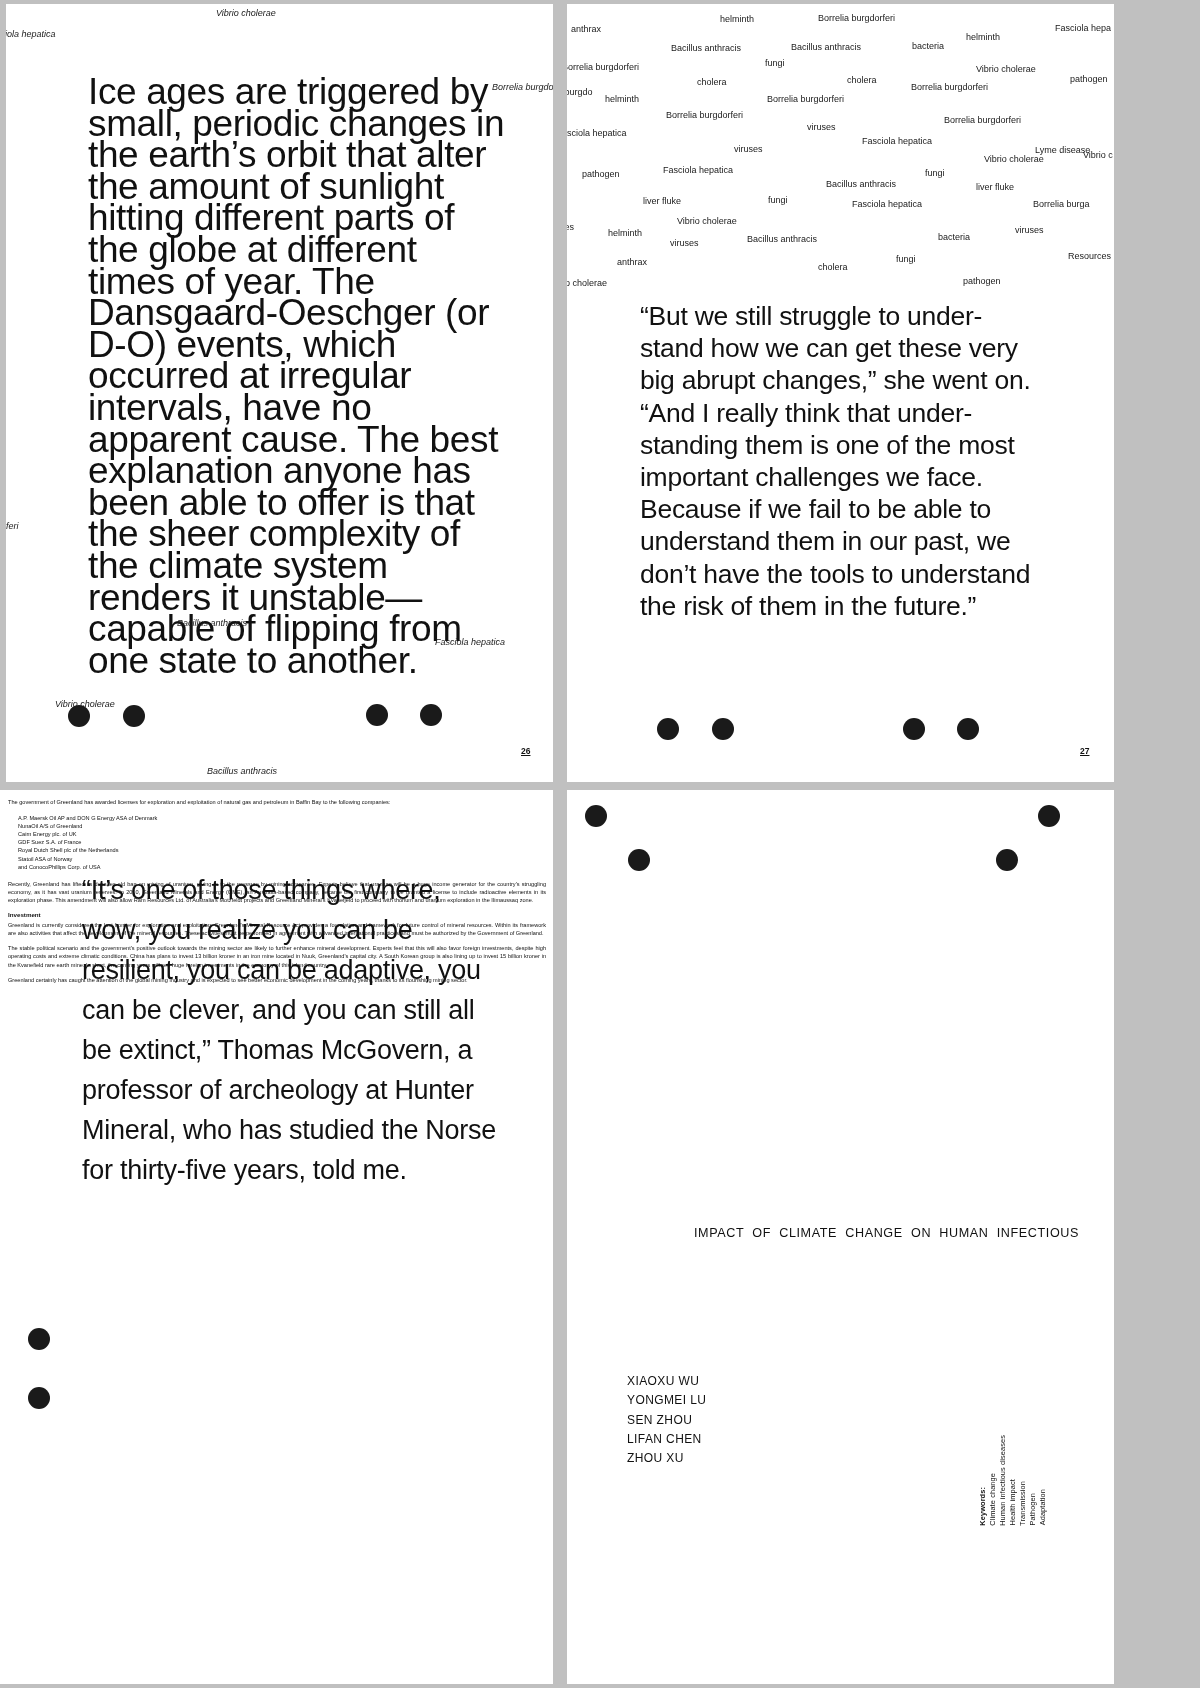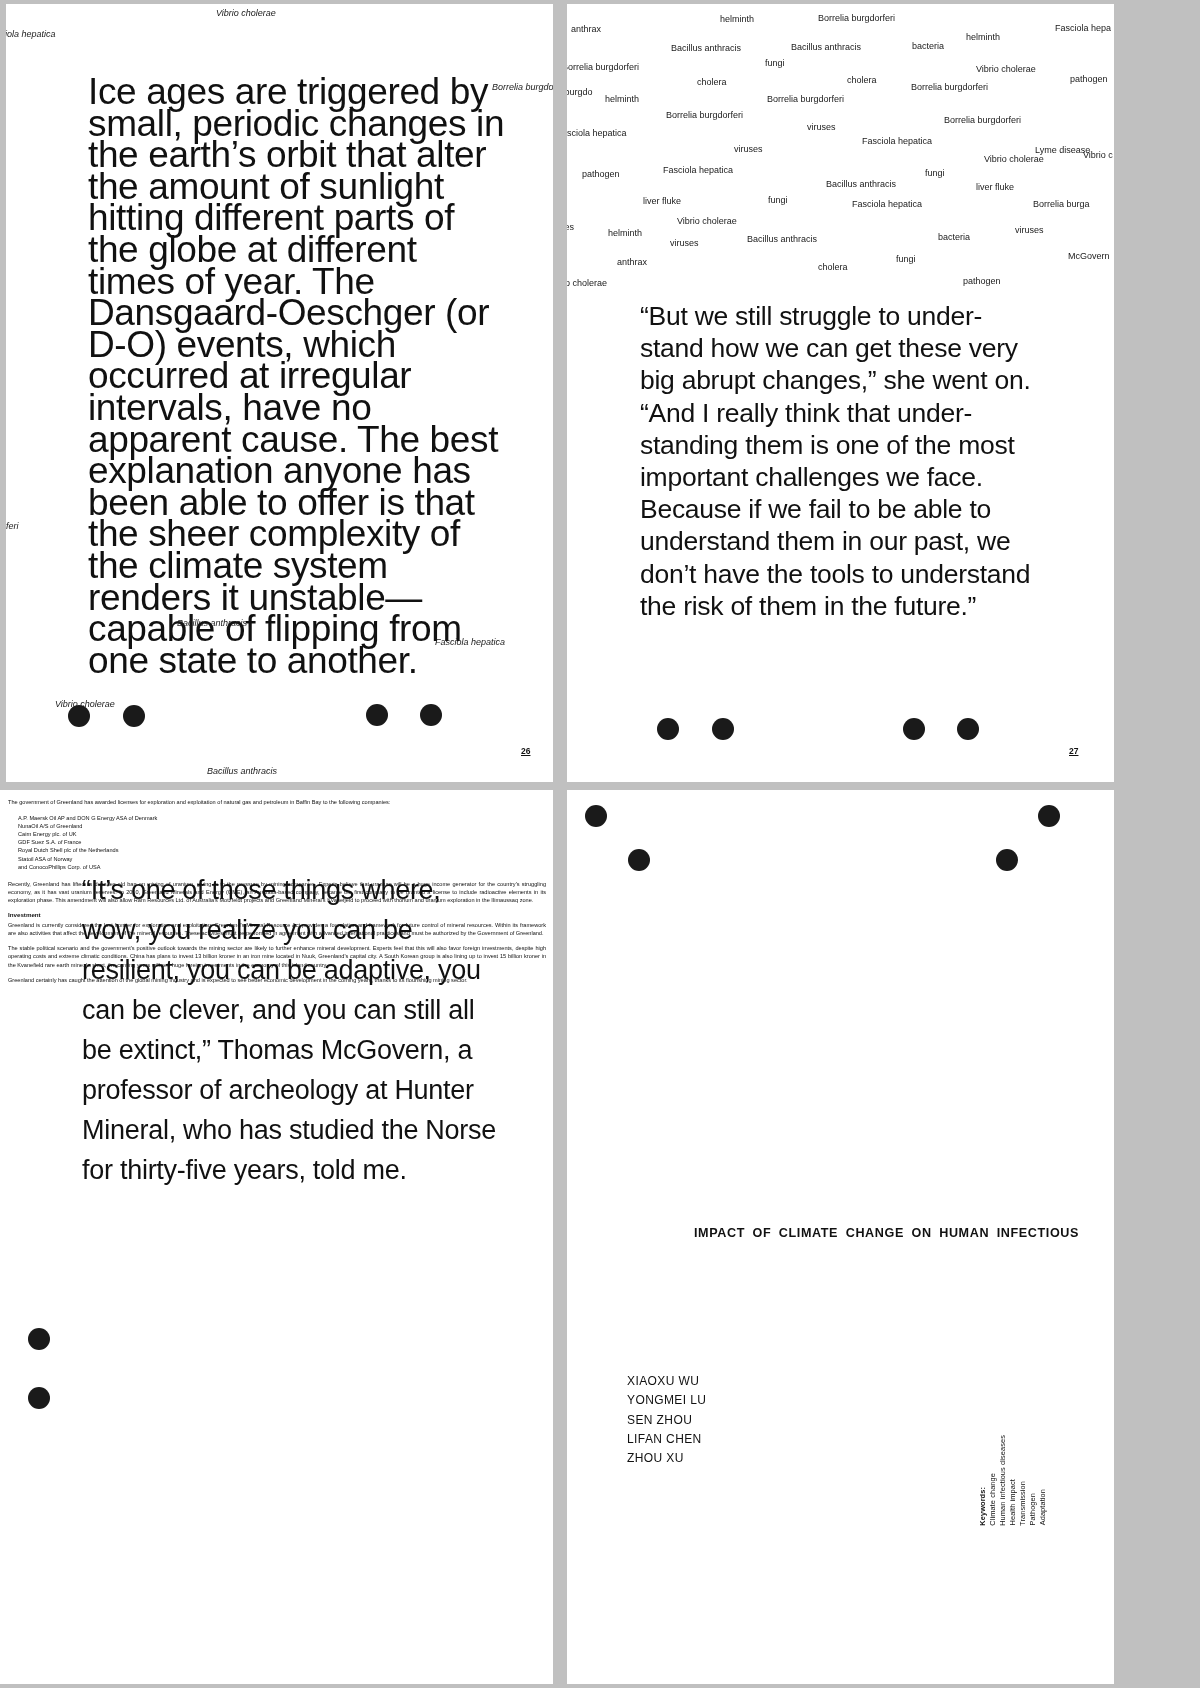--- a/index.html
+++ b/index.html
@@ -108,21 +108,21 @@
   #paper-title {
     position: absolute;
     left: 127px; top: 435px;
     width: 385px;
     font-size: 12.6px;
     line-height: 17px;
     letter-spacing: 0.6px;
     color: #111;
     text-align: justify;
   }
-  #paper-title .l1 { text-align: justify; text-align-last: justify; font-weight: bold; }
+  #paper-title .l1 { text-align: justify; text-align-last: justify; }
   .authors {
     position: absolute;
     left: 60px; top: 582px;
     font-size: 12px;
     line-height: 19.3px;
     letter-spacing: 0.4px;
     color: #111;
   }
   #keywords-block {
     position: absolute;
@@ -211,31 +211,31 @@
         <div class="cw it" style="left: 110px; top: 212px;">Vibrio cholerae</div>
         <div class="cw" style="left: -7px; top: 218px;">ses</div>
         <div class="cw" style="left: 41px; top: 224px;">helminth</div>
         <div class="cw" style="left: 103px; top: 234px;">viruses</div>
         <div class="cw it" style="left: 180px; top: 230px;">Bacillus anthracis</div>
         <div class="cw" style="left: 371px; top: 228px;">bacteria</div>
         <div class="cw" style="left: 448px; top: 221px;">viruses</div>
         <div class="cw" style="left: 50px; top: 253px;">anthrax</div>
         <div class="cw" style="left: 251px; top: 258px;">cholera</div>
         <div class="cw" style="left: 329px; top: 250px;">fungi</div>
-        <div class="cw it" style="left: 501px; top: 247px;">McGovern</div>
+        <div class="cw it" style="left: 501px; top: 247px;">Resources</div>
         <div class="cw it" style="left: -7px; top: 274px;">rio cholerae</div>
         <div class="cw" style="left: 396px; top: 272px;">pathogen</div>
       </div>
     <div>
         <div class="dot" style="left: 90px; top: 714px; width: 22px; height: 22px;"></div>
         <div class="dot" style="left: 145px; top: 714px; width: 22px; height: 22px;"></div>
         <div class="dot" style="left: 336px; top: 714px; width: 22px; height: 22px;"></div>
         <div class="dot" style="left: 390px; top: 714px; width: 22px; height: 22px;"></div>
       </div>
-    <div class="pagenum" style="left:502px; top:742px;">27</div>
+    <div class="pagenum" style="left:513px; top:742px;">27</div>
   </div>
 
   <div class="display" id="quote-27">“But we still struggle to under-stand how we can get these very big abrupt changes,” she went on. “And I really think that under-standing them is one of the most important challenges we face. Because if we fail to be able to understand them in our past, we don’t have the tools to understand the risk of them in the future.”</div>
 
   <div class="page" id="page-42">
     <div>
         <div class="dot" style="left: 28px; top: 538px; width: 22px; height: 22px;"></div>
         <div class="dot" style="left: 28px; top: 597px; width: 22px; height: 22px;"></div>
       </div>
 

